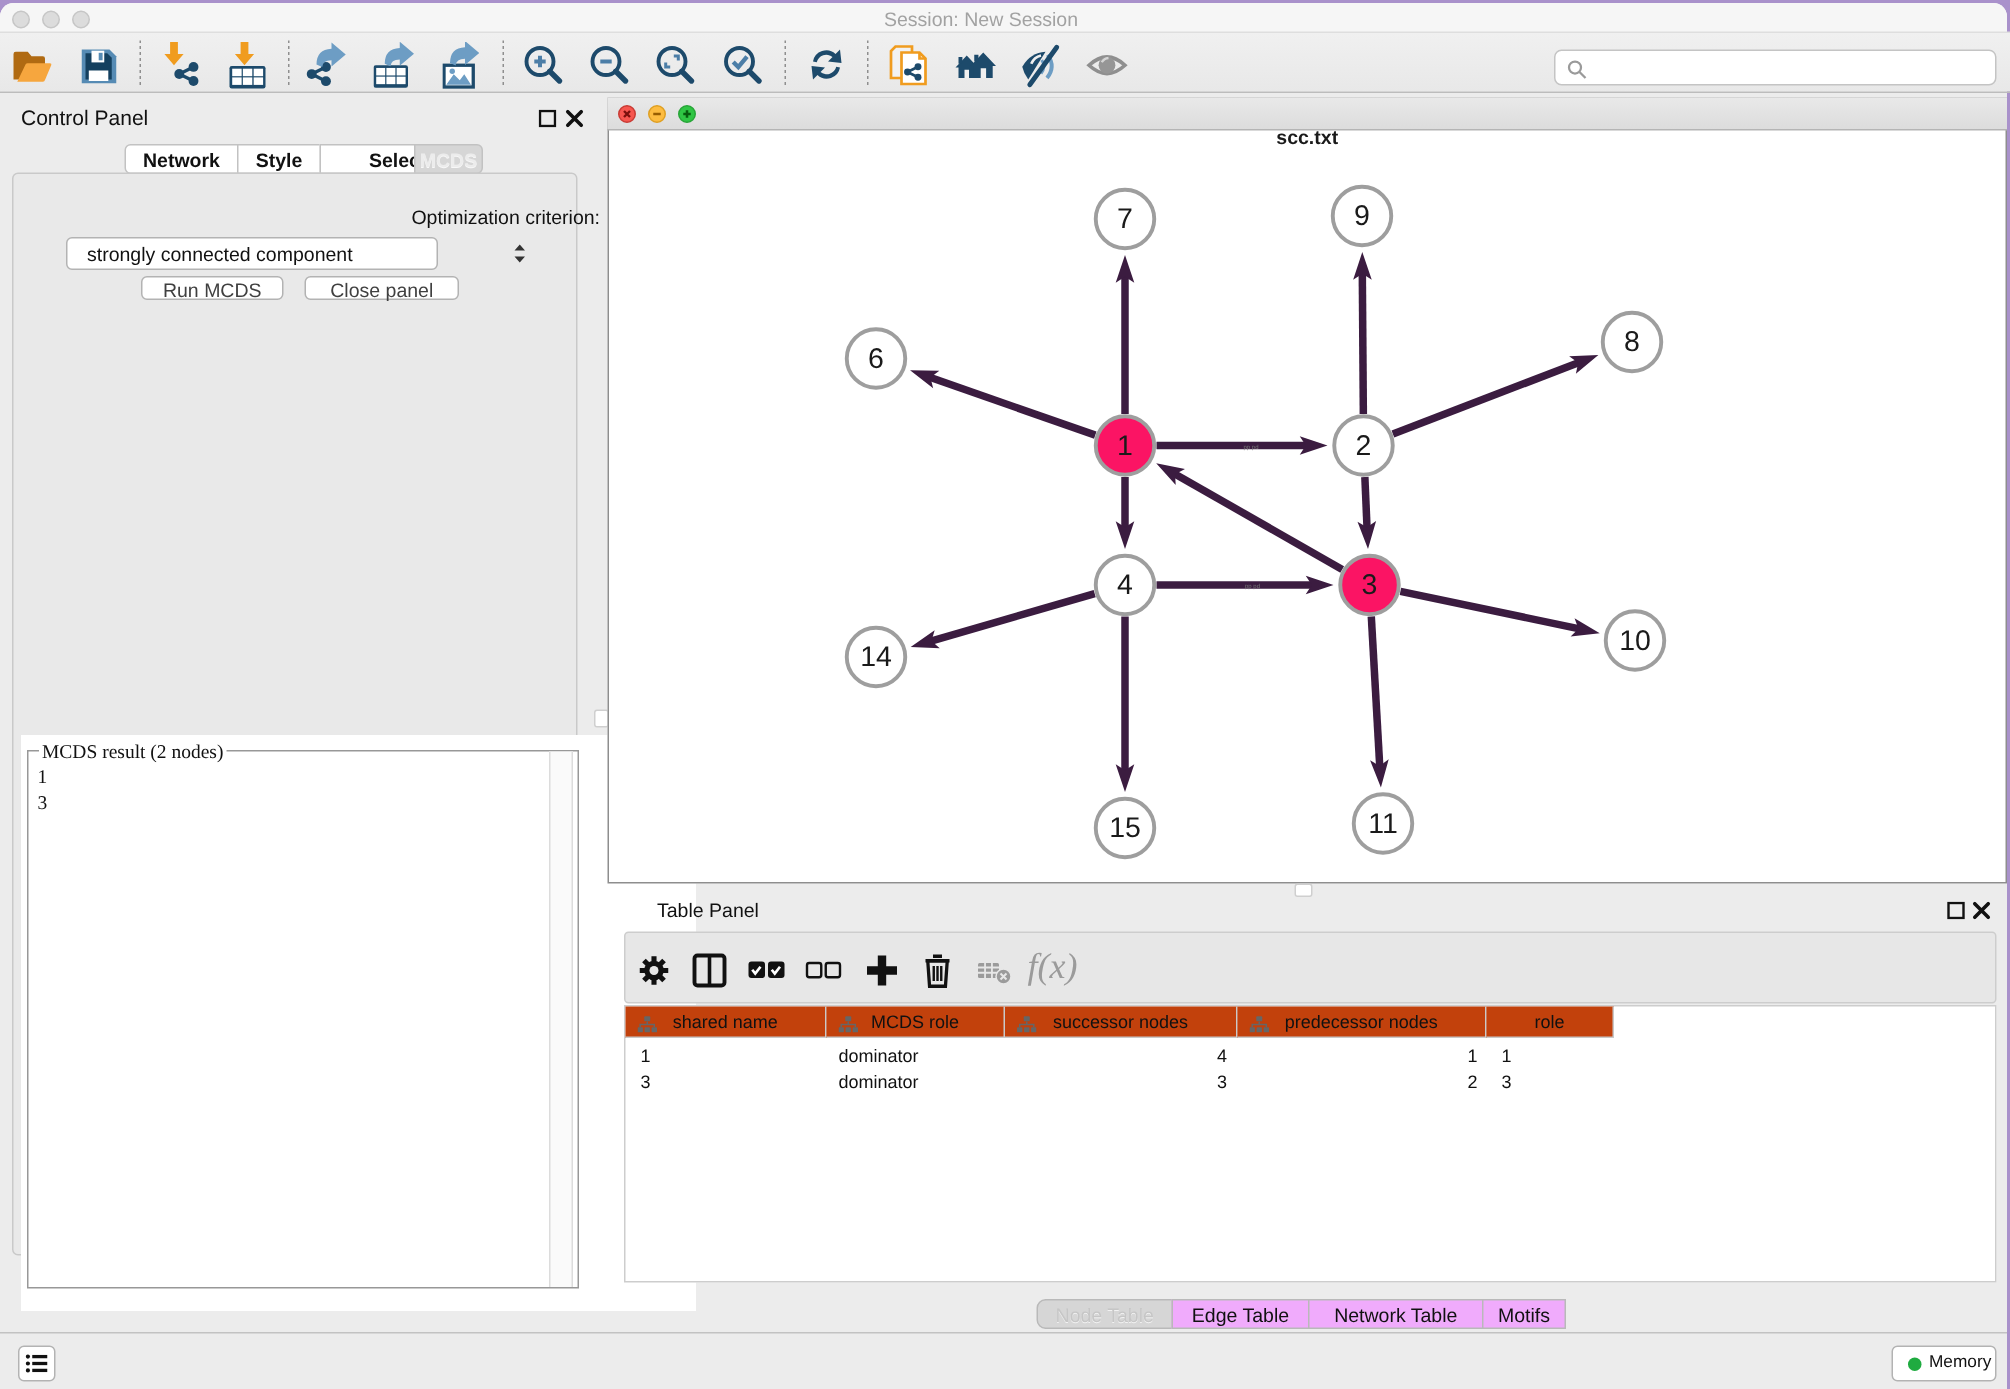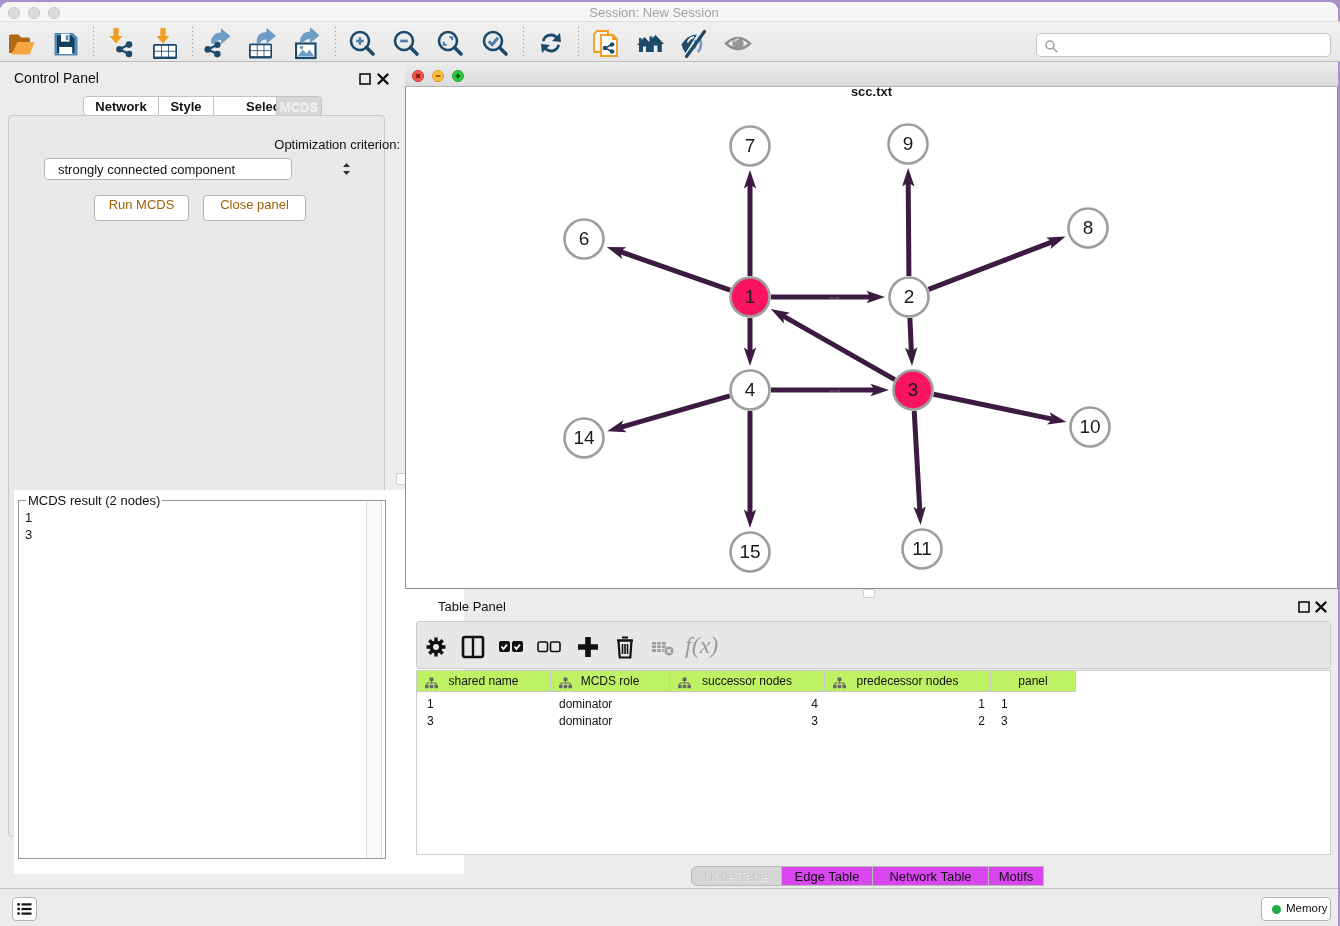--- a/index.html
+++ b/index.html
@@ -14,36 +14,36 @@
 .tsep{position:absolute;top:27px;height:31px;width:1px;background:repeating-linear-gradient(#8f8f8f 0 1.5px,rgba(0,0,0,0) 1.5px 4px);}
 #search{position:absolute;left:1036px;top:33px;width:295px;height:24px;background:#fff;border:1px solid #c4c4c4;border-radius:5px;box-sizing:border-box;}
 #mainbg{position:absolute;left:0;top:62px;width:1338px;height:826px;background:#ececec;}
 
 #cph{position:absolute;left:14px;top:70px;font-size:14px;color:#111;}
 .tab{position:absolute;top:96px;height:20px;background:#fff;border:1px solid #c2c2c2;box-sizing:border-box;font-size:13px;font-weight:bold;color:#111;text-align:center;line-height:19px;}
 #cpbody{position:absolute;left:8px;top:115px;width:377px;height:722px;background:#e9e9e9;border:1px solid #c9c9c9;border-radius:4px;box-sizing:border-box;}
 #optlab{position:absolute;left:0px;top:137px;width:400px;text-align:right;font-size:13px;color:#111;}
 #combo{position:absolute;left:44px;top:158px;width:248px;height:22px;background:#fff;border:1px solid #b3b3b3;border-radius:4px;box-sizing:border-box;}
 #combo span{position:absolute;left:13px;top:3px;font-size:13px;color:#111;}
-.btn{position:absolute;top:195px;height:26px;background:#fff;border:1px solid #b3b3b3;border-radius:4px;box-sizing:border-box;font-size:13px;color:#a16207;text-align:center;line-height:18px;}
-#mcdswrap{position:absolute;left:14px;top:490px;width:450px;height:384px;background:#fff;}
+.btn{position:absolute;top:184px;height:16px;background:#fff;border:1px solid #b3b3b3;border-radius:4px;box-sizing:border-box;font-size:13px;color:#404040;text-align:center;line-height:18px;}
+#mcdswrap{position:absolute;left:14px;top:490px;width:450px;height:384px;background:#fff;font-family:Liberation Serif, serif;}
 #mcdsbox{position:absolute;left:4px;top:10px;width:366px;height:357px;border:1px solid #989898;}
 #mcdsleg{position:absolute;left:7px;top:-8px;background:#fff;padding:0 2px;font-size:13px;color:#111;}
 
 #frame{position:absolute;left:405px;top:65px;width:933px;height:524px;background:#fff;border:1px solid #8e8e8e;box-sizing:border-box;}
 #ftitle{position:absolute;left:0;top:0;width:100%;height:22px;background:linear-gradient(#e9e9e9,#dcdcdc);border-bottom:1px solid #b4b4b4;box-sizing:border-box;}
 #ftext{position:absolute;left:0;top:3px;width:100%;text-align:center;font-size:13px;font-weight:bold;color:#1a1a1a;margin-top:16px;}
 .fl{position:absolute;top:5px;width:12px;height:12px;border-radius:50%;box-sizing:border-box;}
 
 #tph{position:absolute;left:438px;top:599px;font-size:13px;color:#111;}
 #ttool{position:absolute;left:416px;top:621px;width:915px;height:48px;background:#e7e7e7;border:1px solid #cdcdcd;border-radius:3px;box-sizing:border-box;}
 #tbl{position:absolute;left:416px;top:670px;width:915px;height:185px;background:#fff;border:1px solid #cdcdcd;box-sizing:border-box;}
-.th{position:absolute;top:671px;height:21px;background:#bef264;border-right:1px solid #c9c9c9;border-bottom:1px solid #c9c9c9;box-sizing:border-box;font-size:12px;color:#111;text-align:center;line-height:21px;}
+.th{position:absolute;top:671px;height:21px;background:#c2410c;border-right:1px solid #c9c9c9;border-bottom:1px solid #c9c9c9;box-sizing:border-box;font-size:12px;color:#111;text-align:center;line-height:21px;}
 .td{position:absolute;font-size:12px;color:#111;height:17px;line-height:17px;}
-.btab{position:absolute;top:866px;height:20px;background:#d946ef;border:1px solid #b9b9b9;box-sizing:border-box;font-size:13px;color:#111;text-align:center;line-height:19px;}
+.btab{position:absolute;top:866px;height:20px;background:#f0abfc;border:1px solid #b9b9b9;box-sizing:border-box;font-size:13px;color:#111;text-align:center;line-height:19px;}
 #statusbar{position:absolute;left:0;top:888px;width:1338px;height:38px;background:#ececec;border-top:1px solid #c2c2c2;box-sizing:border-box;}
 #listbtn{position:absolute;left:12px;top:897px;width:25px;height:24px;background:#fff;border:1px solid #b3b3b3;border-radius:4px;box-sizing:border-box;}
 #membtn{position:absolute;left:1261px;top:897px;width:70px;height:24px;background:#fff;border:1px solid #b3b3b3;border-radius:4px;box-sizing:border-box;font-size:11.5px;color:#111;}
 </style>
 </head>
 <body>
 <div id="win"></div>
 <div id="mainbg"></div>
 <div id="titlebar" style="position:absolute;left:0;top:2px;width:1338px;height:20px;background:#f6f6f6;border-radius:9px 9px 0 0;"></div>
 <div class="tl" style="left:8px;"></div>
@@ -339,21 +339,21 @@
       </svg></span>successor nodes</div>
 <div class="th" style="left:825px;width:166px;"><span style="position:absolute;left:8px;top:4px;"><svg width="13" height="12" viewBox="0 0 13 12">
         <g fill="#666">
           <rect x="4.5" y="0.5" width="4" height="3.4" rx="0.6"></rect>
           <rect x="0" y="7.8" width="3.6" height="3.4" rx="0.6"></rect>
           <rect x="4.7" y="7.8" width="3.6" height="3.4" rx="0.6"></rect>
           <rect x="9.4" y="7.8" width="3.6" height="3.4" rx="0.6"></rect>
         </g>
         <path d="M6.5 4 V6 M1.8 7.8 V6 H11.2 V7.8" stroke="#666" stroke-width="1" fill="none"></path>
       </svg></span>predecessor nodes</div>
-<div class="th" style="left:991px;width:85px;">panel</div>
+<div class="th" style="left:991px;width:85px;">role</div>
 <div class="td" style="left:427px;top:696px;">1</div>
 <div class="td" style="left:559px;top:696px;">dominator</div>
 <div class="td" style="left:670px;top:696px;width:148px;text-align:right;">4</div>
 <div class="td" style="left:825px;top:696px;width:160px;text-align:right;">1</div>
 <div class="td" style="left:1001px;top:696px;">1</div>
 <div class="td" style="left:427px;top:713px;">3</div>
 <div class="td" style="left:559px;top:713px;">dominator</div>
 <div class="td" style="left:670px;top:713px;width:148px;text-align:right;">3</div>
 <div class="td" style="left:825px;top:713px;width:160px;text-align:right;">2</div>
 <div class="td" style="left:1001px;top:713px;">3</div>

